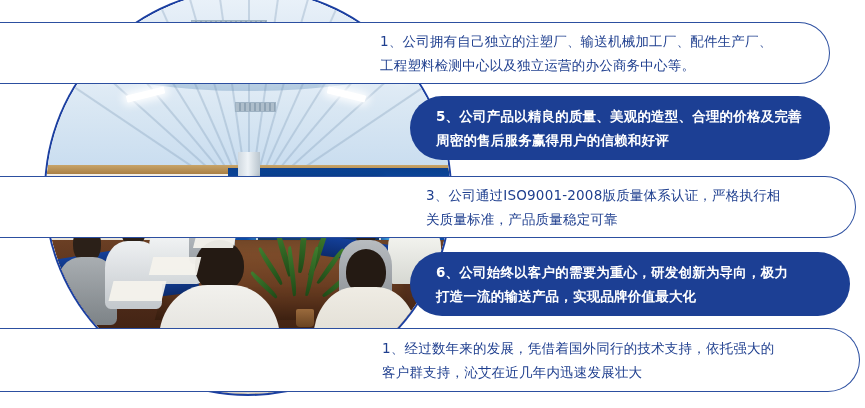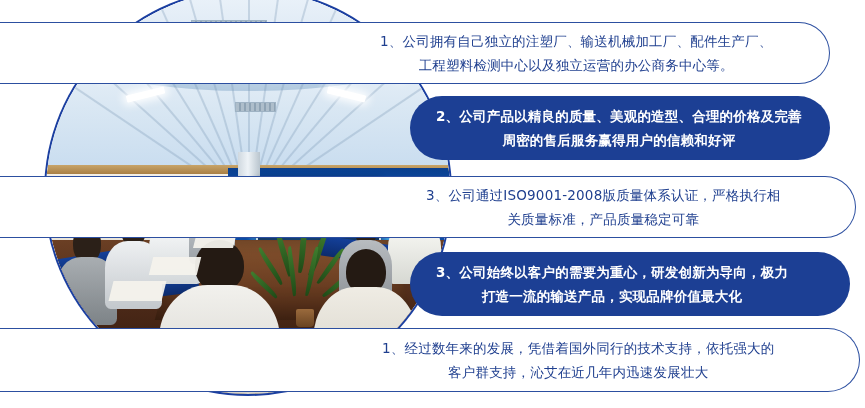--- a/index.html
+++ b/index.html
@@ -119,21 +119,20 @@
     position:absolute;
     box-sizing:border-box;
     display:flex;align-items:center;
     z-index:6;
   }
   .box .txt{
     font-size:13.5px;
     line-height:24px;
     letter-spacing:.2px;
     white-space:pre-line;
-    text-align:center;
   }
   .box-light{
     background:#ffffff;
     border:1px solid #2c4fa0;
     border-left:none;
     border-radius:0 34px 34px 0;
   }
   .box-light .txt{color:#1f3f8f;font-weight:400;}
   .box-dark{
     background:#1c3f94;
@@ -278,22 +277,22 @@
         <div class="body" style="left:0;top:24%;width:100%;height:82%;background:linear-gradient(180deg,#efece4,#ccc8bd)"></div>
       </div>
 
       <div class="paper" style="left:16%;top:72%;width:13%;height:5%"></div>
       <div class="paper" style="left:26%;top:66%;width:12%;height:4.5%"></div>
       <div class="paper" style="left:37%;top:60%;width:10%;height:4%"></div>
     </div>
   </div>
 
   <div class="box box-dark" id="box2">
-    <div class="txt">2、公司产品以精良的质量、美观的造型、合理的价格及完善
+    <div class="txt">5、公司产品以精良的质量、美观的造型、合理的价格及完善
 周密的售后服务赢得用户的信赖和好评</div>
   </div>
 
   <div class="box box-dark" id="box4">
-    <div class="txt">3、公司始终以客户的需要为重心，研发创新为导向，极力
+    <div class="txt">6、公司始终以客户的需要为重心，研发创新为导向，极力
 打造一流的输送产品，实现品牌价值最大化</div>
   </div>
 
 </div>
 
 </body></html>

